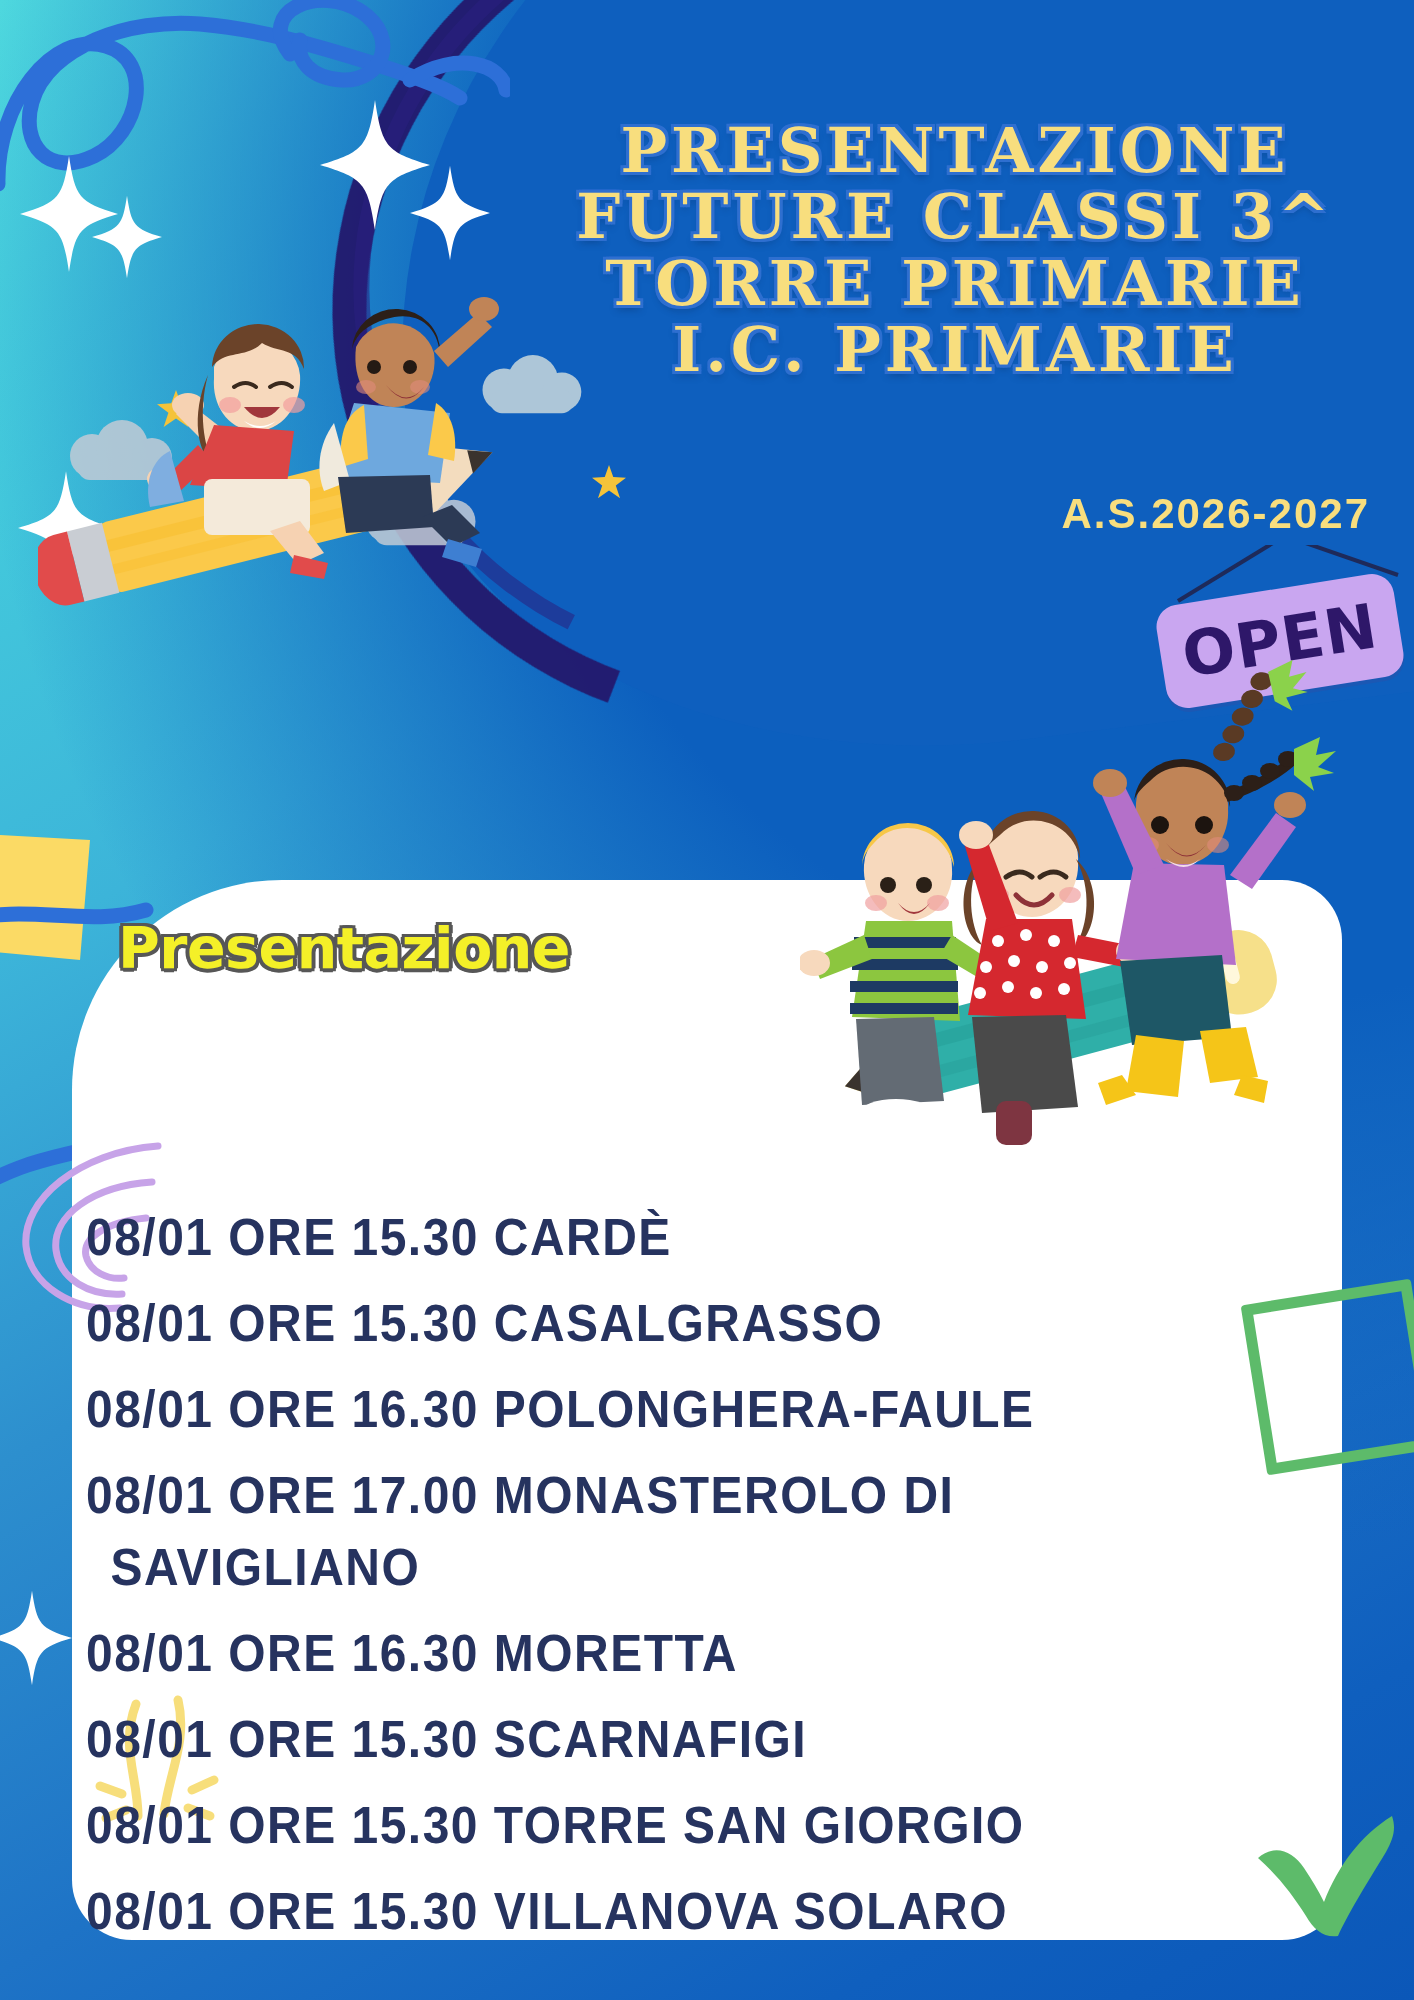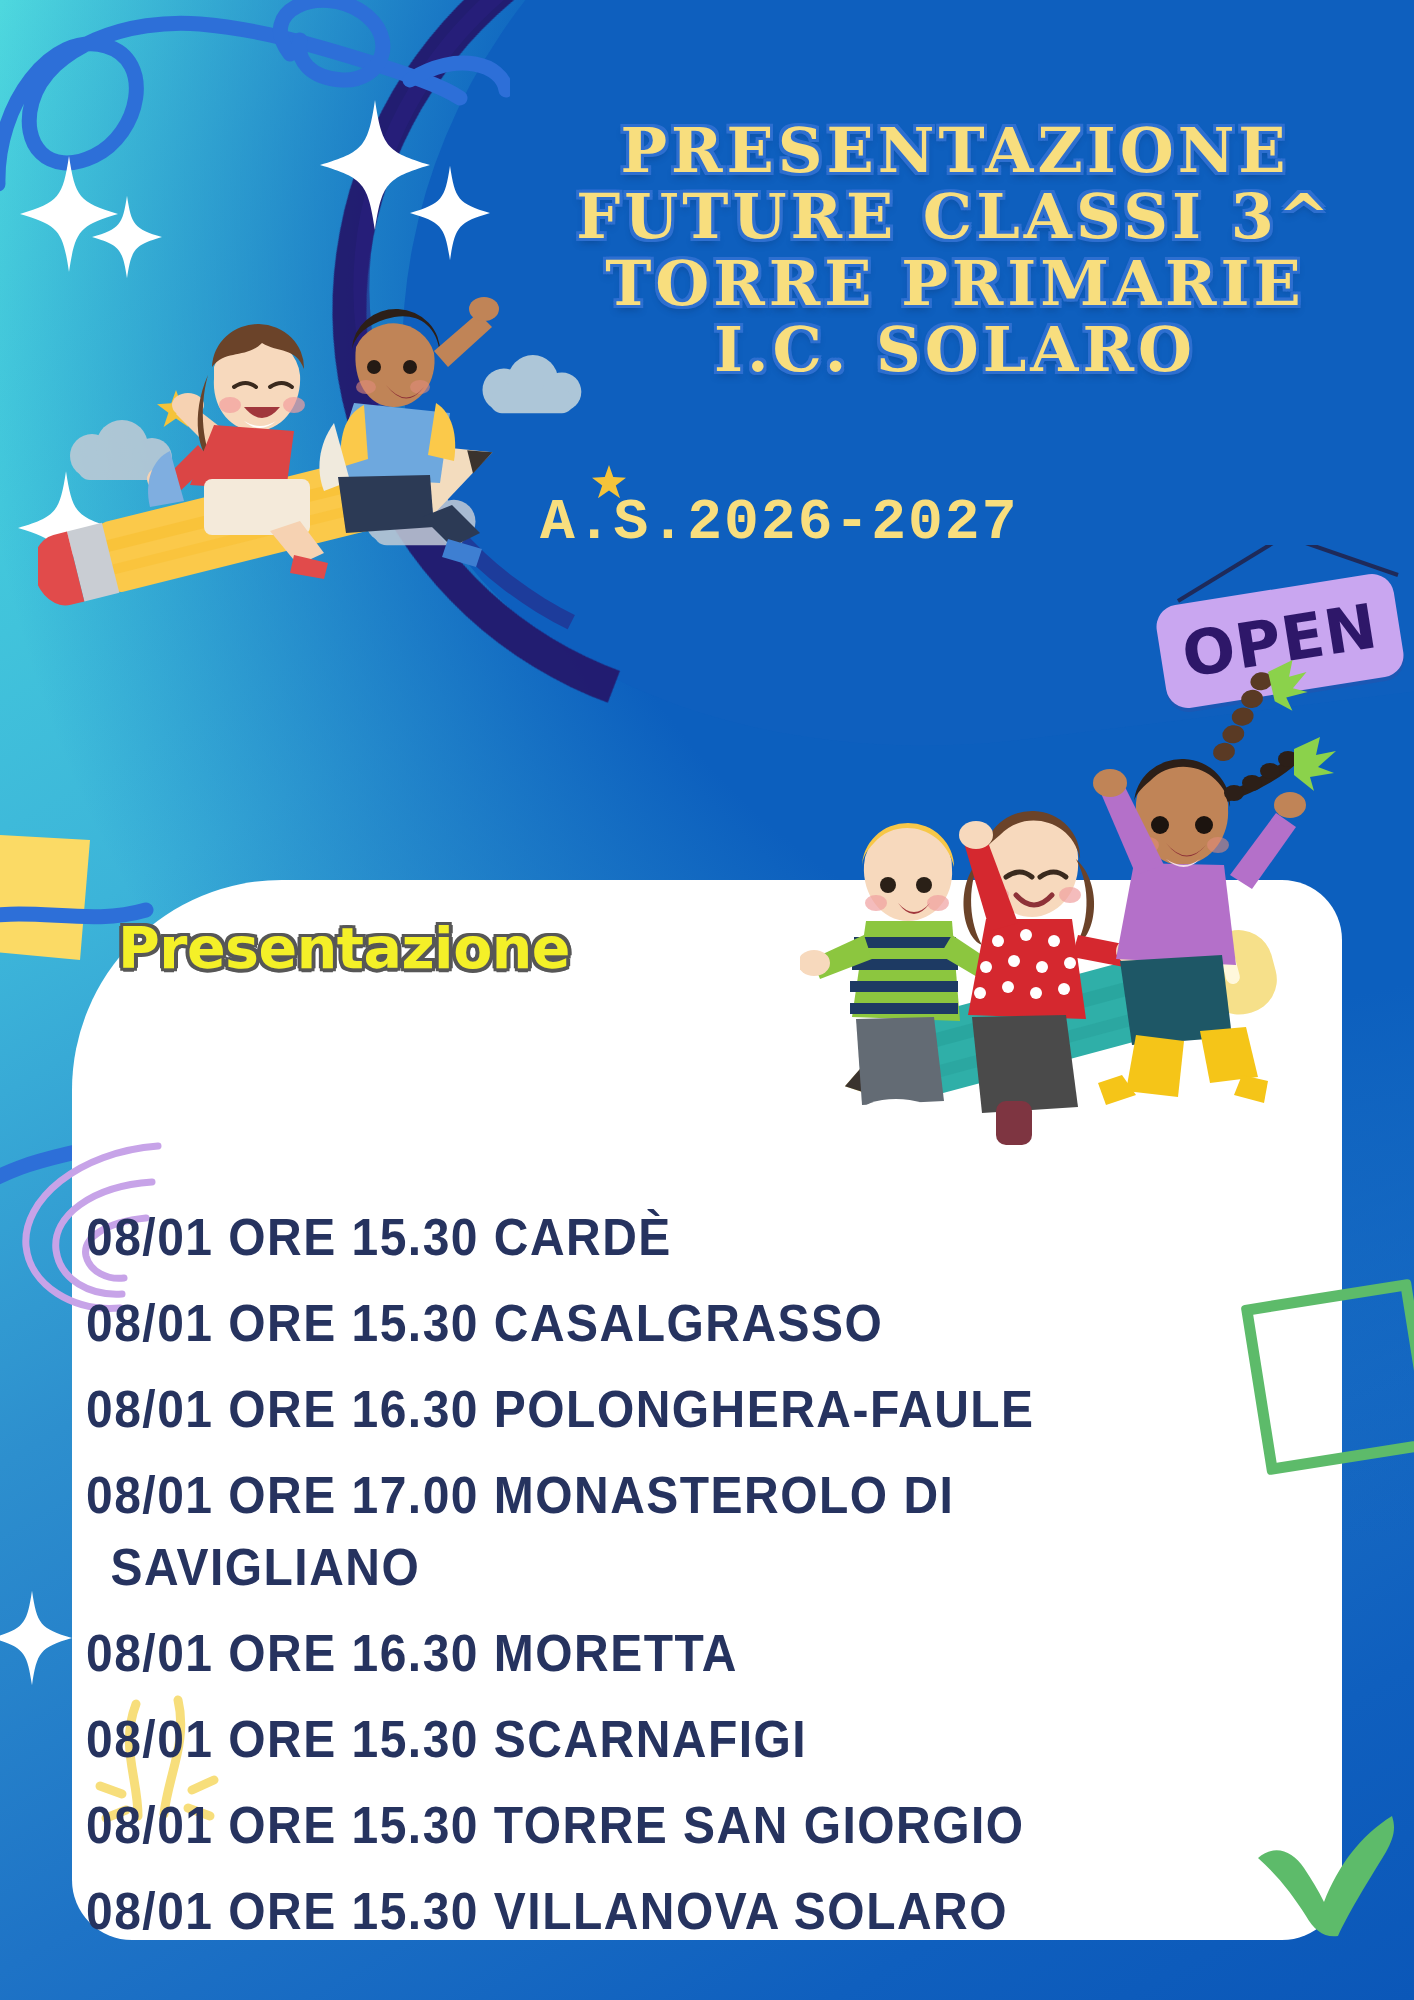--- a/index.html
+++ b/index.html
@@ -57,25 +57,25 @@
     letter-spacing:4px;
     text-shadow:
       -3px 0 0 #2E6FD0, 3px 0 0 #2E6FD0, 0 -3px 0 #2E6FD0, 0 3px 0 #2E6FD0,
       -3px -3px 0 #2E6FD0, 3px -3px 0 #2E6FD0, -3px 3px 0 #2E6FD0, 3px 3px 0 #2E6FD0,
       0 5px 7px rgba(10,40,90,.35);
     white-space:nowrap;
   }
   .headline .ln{display:block;}
   .ay-line{
     position:absolute;left:540px;top:490px;width:830px;
-    text-align:left;
-    font-family:Liberation Mono, monospace;
+    text-align:right;
+    font-family:Liberation Sans, sans-serif;
     font-weight:700;
     color:#F8DE7E;
-    font-size:58px;
+    font-size:42px;
     letter-spacing:2px;
     white-space:nowrap;
   }
 
   
   .open-sign-wrap{position:absolute;left:1148px;top:545px;width:266px;height:185px;}
   .open-strings{position:absolute;left:0;top:0;width:266px;height:185px;}
   .open-sign{
     position:absolute;left:12px;top:44px;width:240px;height:104px;
     background:#C9A6F0;border-radius:22px;
@@ -261,21 +261,21 @@
       <path d="M300 222 l8 56 l88 -6 l-4 -52z" fill="#2C3A55"></path>
       <path d="M384 262 l30 30 l28 -14 l-28 -28z" fill="#2C3A55"></path>
       <path d="M410 284 l34 10 l-6 18 l-34 -10z" fill="#3E7FD2"></path>
     </g>
   </svg>
 
   <div class="headline">
     <span class="ln">PRESENTAZIONE</span>
     <span class="ln">FUTURE CLASSI 3^</span>
     <span class="ln">TORRE PRIMARIE</span>
-    <span class="ln">I.C. SOLARO</span>
+    <span class="ln">I.C. PRIMARIE</span>
   </div>
   <div class="ay-line">A.S.2026-2027</div>
 
   <div class="open-sign-wrap">
     <svg class="open-strings" viewBox="0 0 266 185">
       <path d="M30 56 L138 -10" stroke="#1E2A5A" stroke-width="4" fill="none"></path>
       <path d="M250 30 L146 -6" stroke="#1E2A5A" stroke-width="4" fill="none"></path>
     </svg>
     <div class="open-sign">
       <span>OPEN</span>

